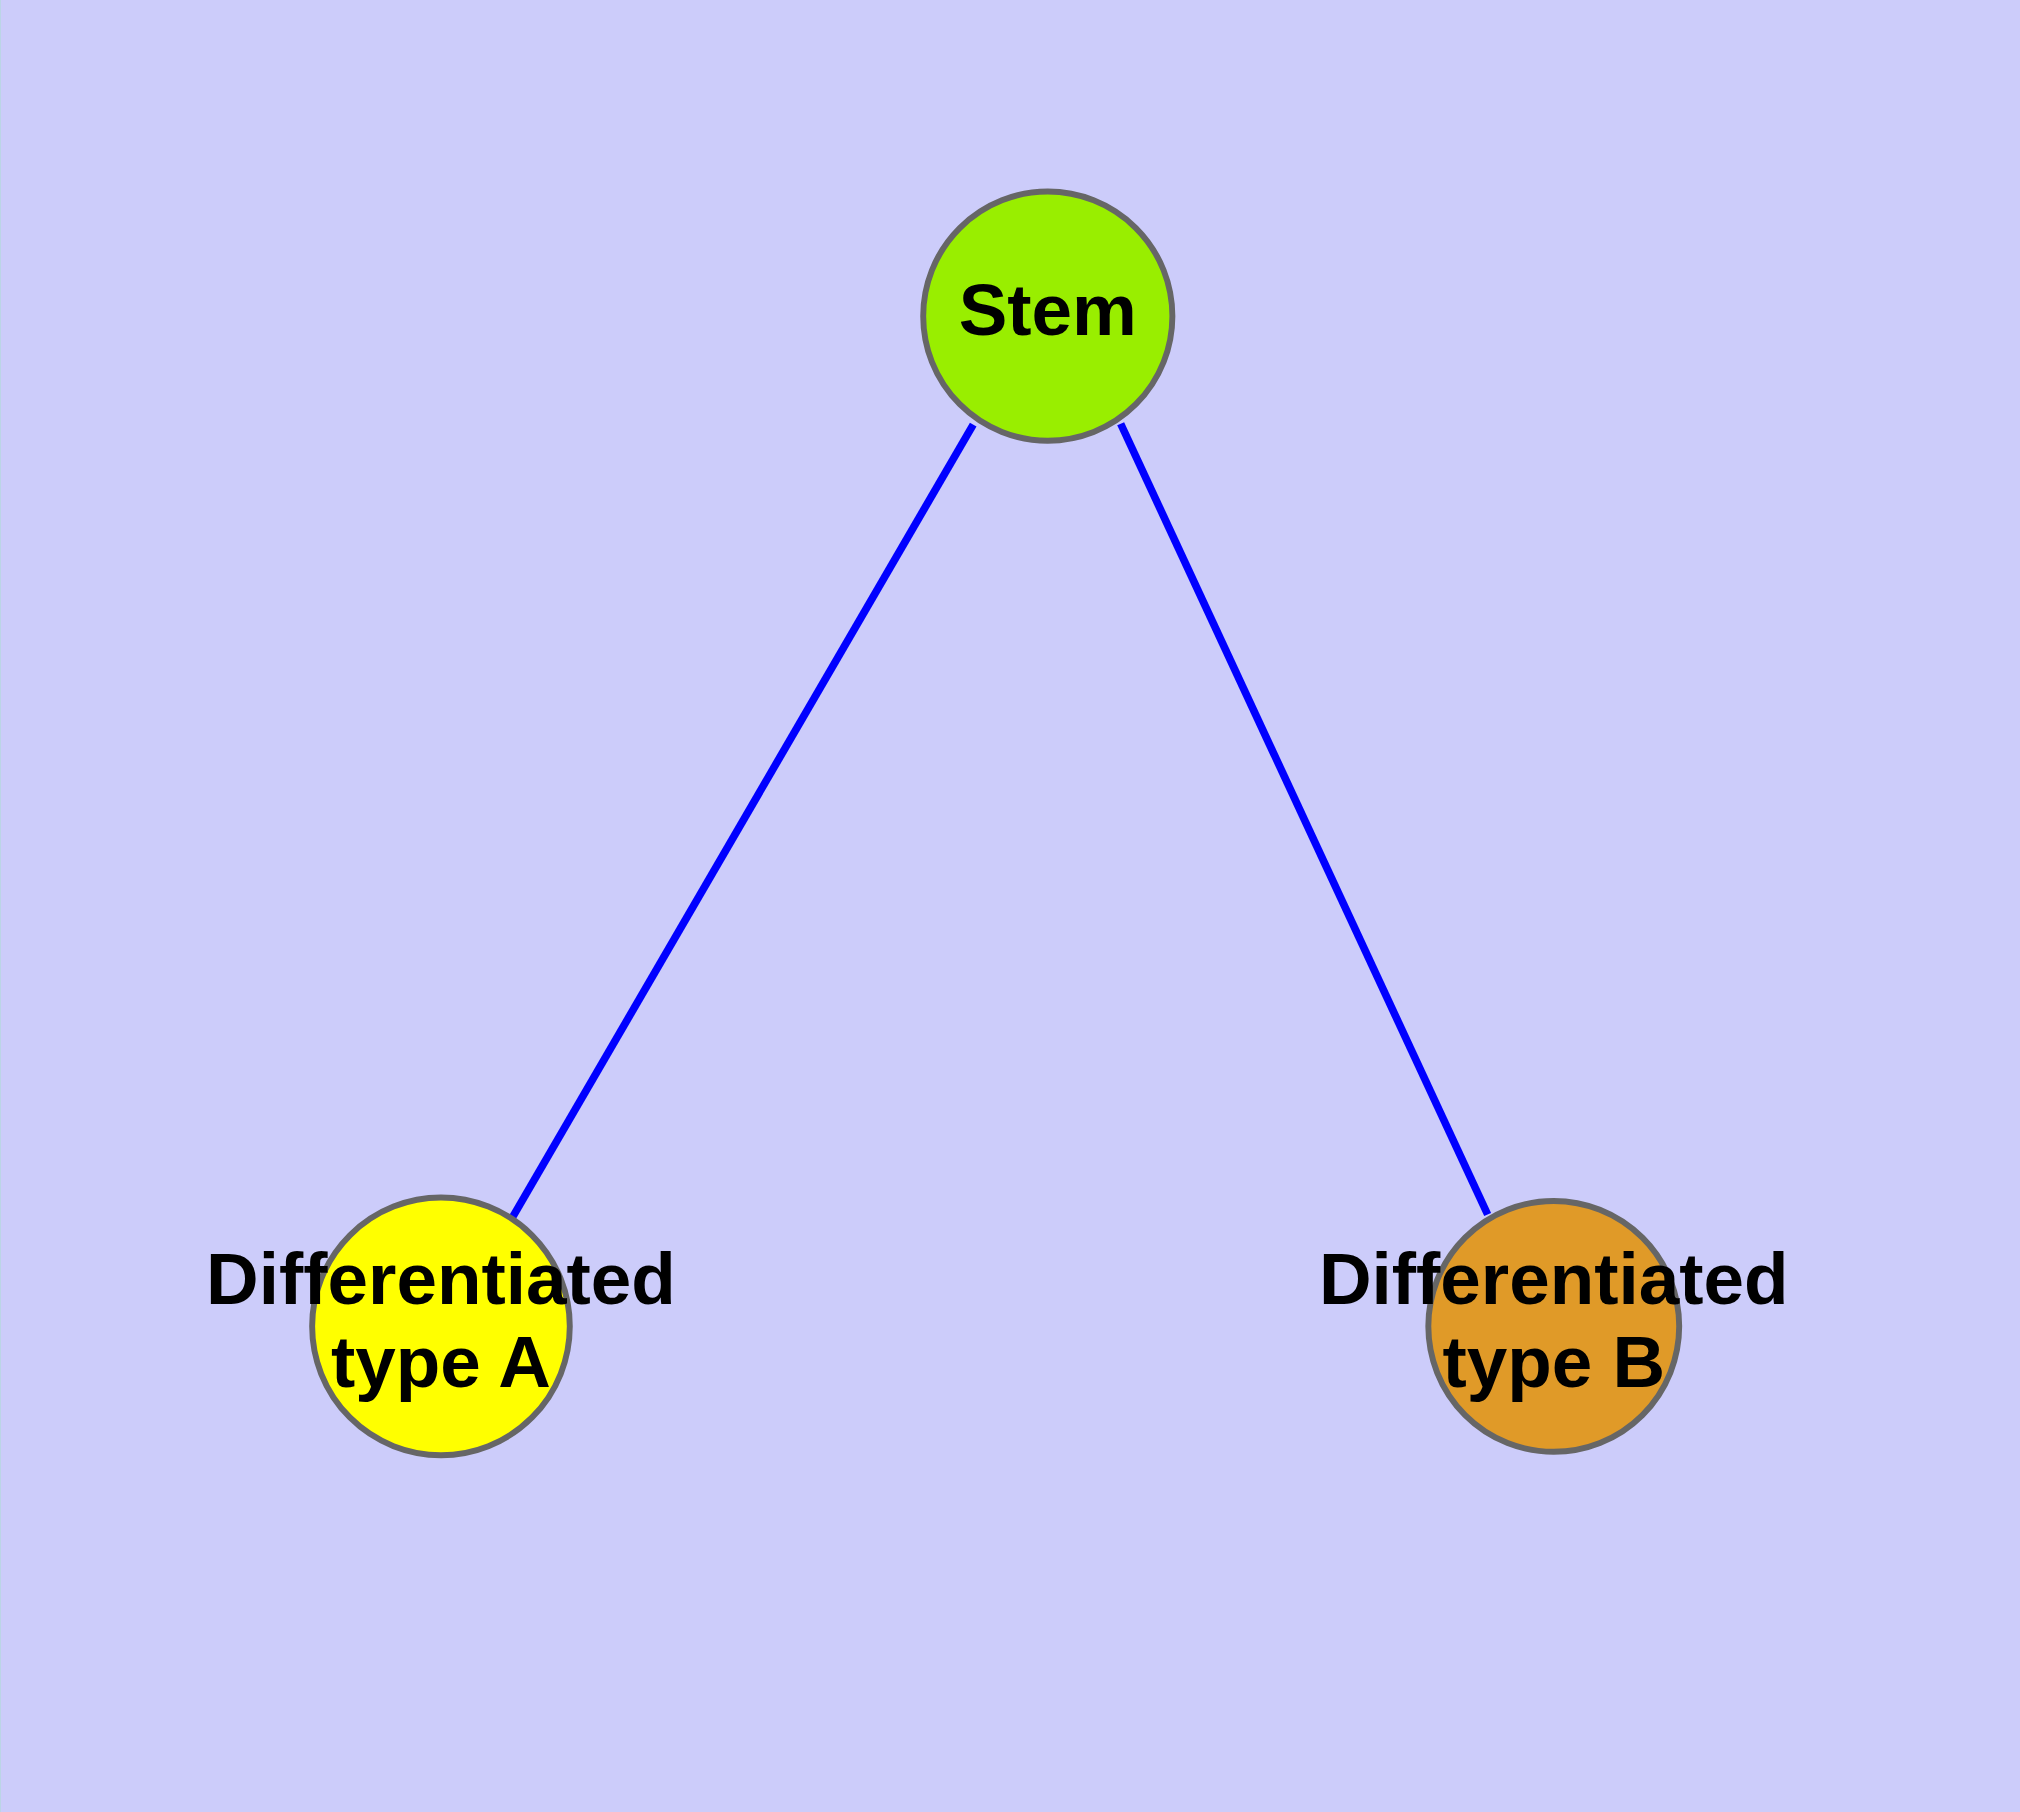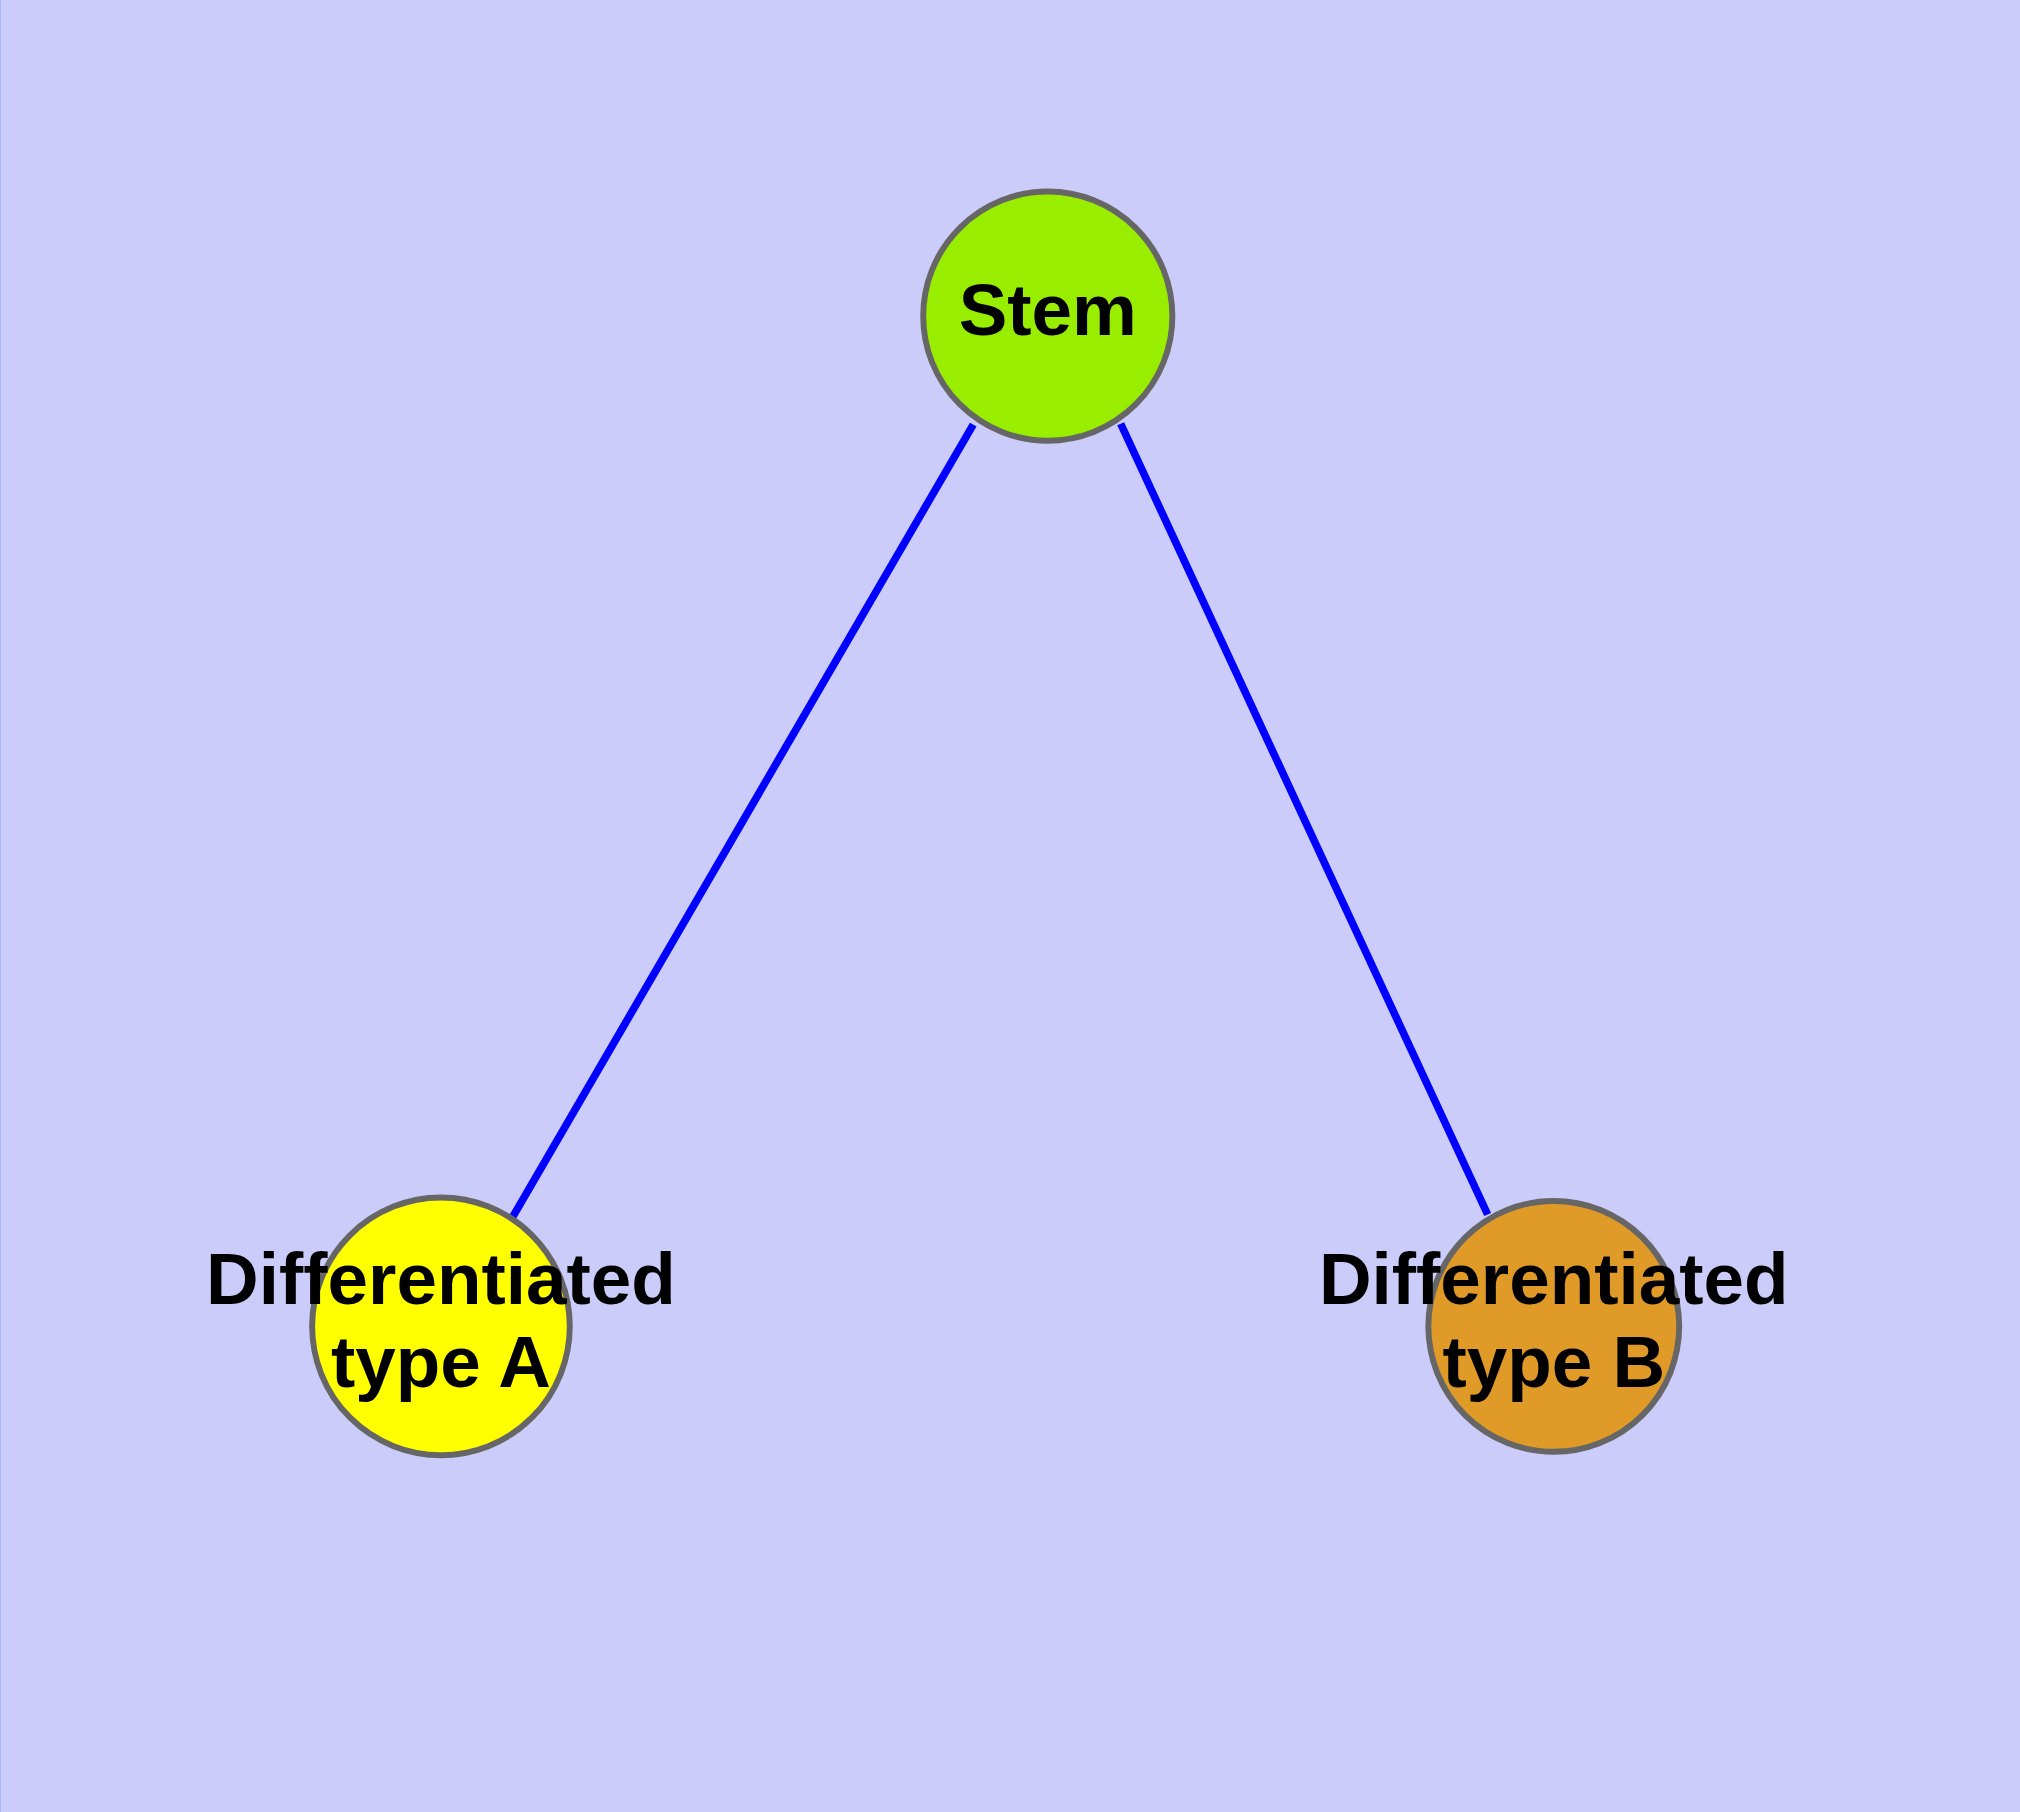--- a/index.html
+++ b/index.html
@@ -5,21 +5,21 @@
 <style>
   html, body {
     margin: 0;
     padding: 0;
     background: #ccccfa;
   }
   #canvas {
     position: relative;
     width: 2021px;
     height: 1812px;
-    background: #3b82f6;
+    background: #86efac;
     overflow: hidden;
     font-family: "Liberation Sans", "DejaVu Sans", sans-serif;
   }
   #graph-svg {
     position: absolute;
     top: 0;
     left: 0;
     width: 2021px;
     height: 1812px;
     display: block;

